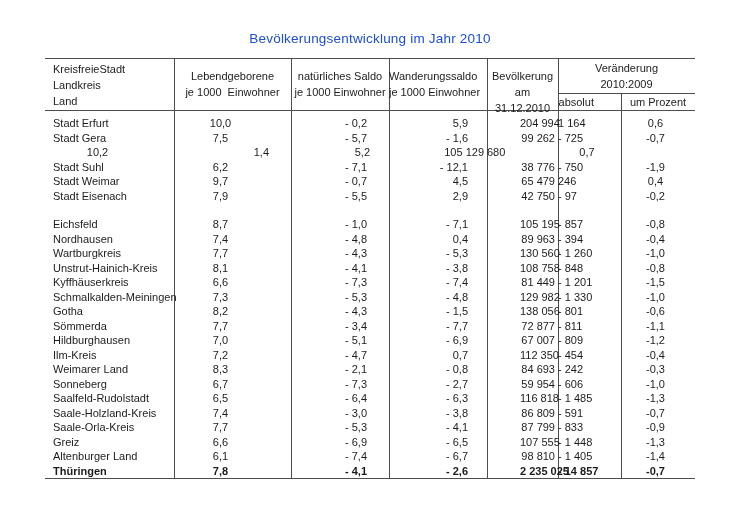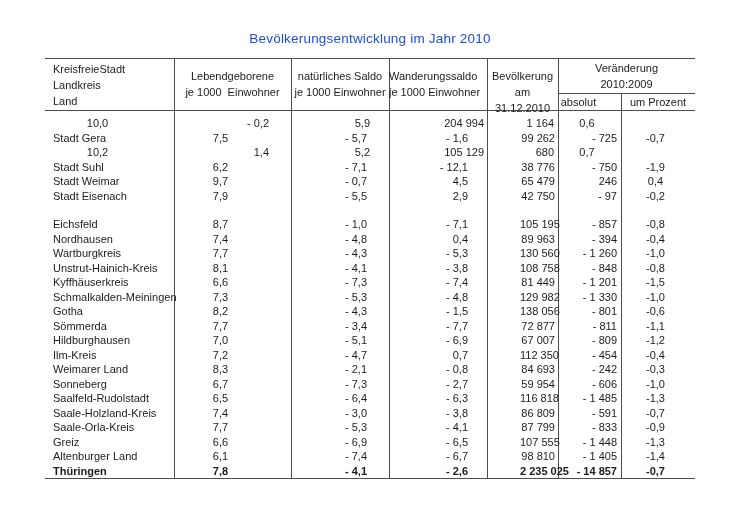--- a/index.html
+++ b/index.html
@@ -25,34 +25,34 @@
   .vline.v4{left:442px;}
   .vline.v5{left:513px;}
   .vline.v6{left:576px;top:35px;height:385px;}
   .hcell{position:absolute;font-size:11px;line-height:16px;color:#1c1c1c;}
   .hc1{left:8px;top:3px;text-align:left;}
   .hc2{left:129px;width:117px;top:10px;text-align:center;}
   .hc3{left:246px;width:98px;top:10px;text-align:center;}
   .hc4{left:344px;width:98px;top:10px;text-align:left;}
   .hc5{left:442px;width:71px;top:10px;text-align:center;font-size:11px;}
   .hc6{left:513px;width:137px;top:2px;text-align:center;}
-  .hsub1{left:502px;width:63px;top:36px;line-height:16px;text-align:center;}
+  .hsub1{left:486px;width:63px;top:36px;line-height:16px;text-align:right;}
   .hsub2{left:576px;width:74px;top:36px;line-height:16px;text-align:center;}
   .rows{position:absolute;left:0;top:52px;width:650px;padding-top:6px;}
   .trow{display:grid;grid-template-columns:129px 117px 98px 98px 71px 63px 74px;
         height:14.5px;line-height:14.5px;font-size:11px;}
   .trow.bold{font-weight:bold;}
   .spacer{height:14px;}
   .tcell{overflow:visible;white-space:nowrap;}
   .tcell.c0{padding-left:8px;text-align:left;}
   .tcell.c1{text-align:center;padding-right:24px;}
   .tcell.c2{text-align:right;padding-right:22px;}
   .tcell.c3{text-align:right;padding-right:19px;}
   .tcell.c4{text-align:right;padding-right:3px;padding-left:33px;}
-  .tcell.c5{text-align:right;padding-right:4px;}
+  .tcell.c5{padding-right:4px;}
   .tcell.c6{text-align:center;padding-right:5px;}
 </style>
 </head>
 <body>
 
 <div class="title">Bevölkerungsentwicklung im Jahr 2010</div>
 
 <div class="table-wrap">
 
   <div class="hline top"></div>
@@ -89,20 +89,21 @@
   </div>
   <div class="hcell hc6">
     <div>Veränderung</div>
     <div>2010:2009</div>
   </div>
   <div class="hcell hsub1">absolut</div>
   <div class="hcell hsub2">um Prozent</div>
 
   <div class="rows" id="rows">
       <div class="trow">
+        <div class="tcell c0">Stadt Erfurt</div>
         <div class="tcell c1">10,0</div>
         <div class="tcell c2">- 0,2</div>
         <div class="tcell c3">5,9</div>
         <div class="tcell c4">204 994</div>
         <div class="tcell c5">1 164</div>
         <div class="tcell c6">0,6</div>
       </div>
       <div class="trow">
         <div class="tcell c0">Stadt Gera</div>
         <div class="tcell c1">7,5</div>

